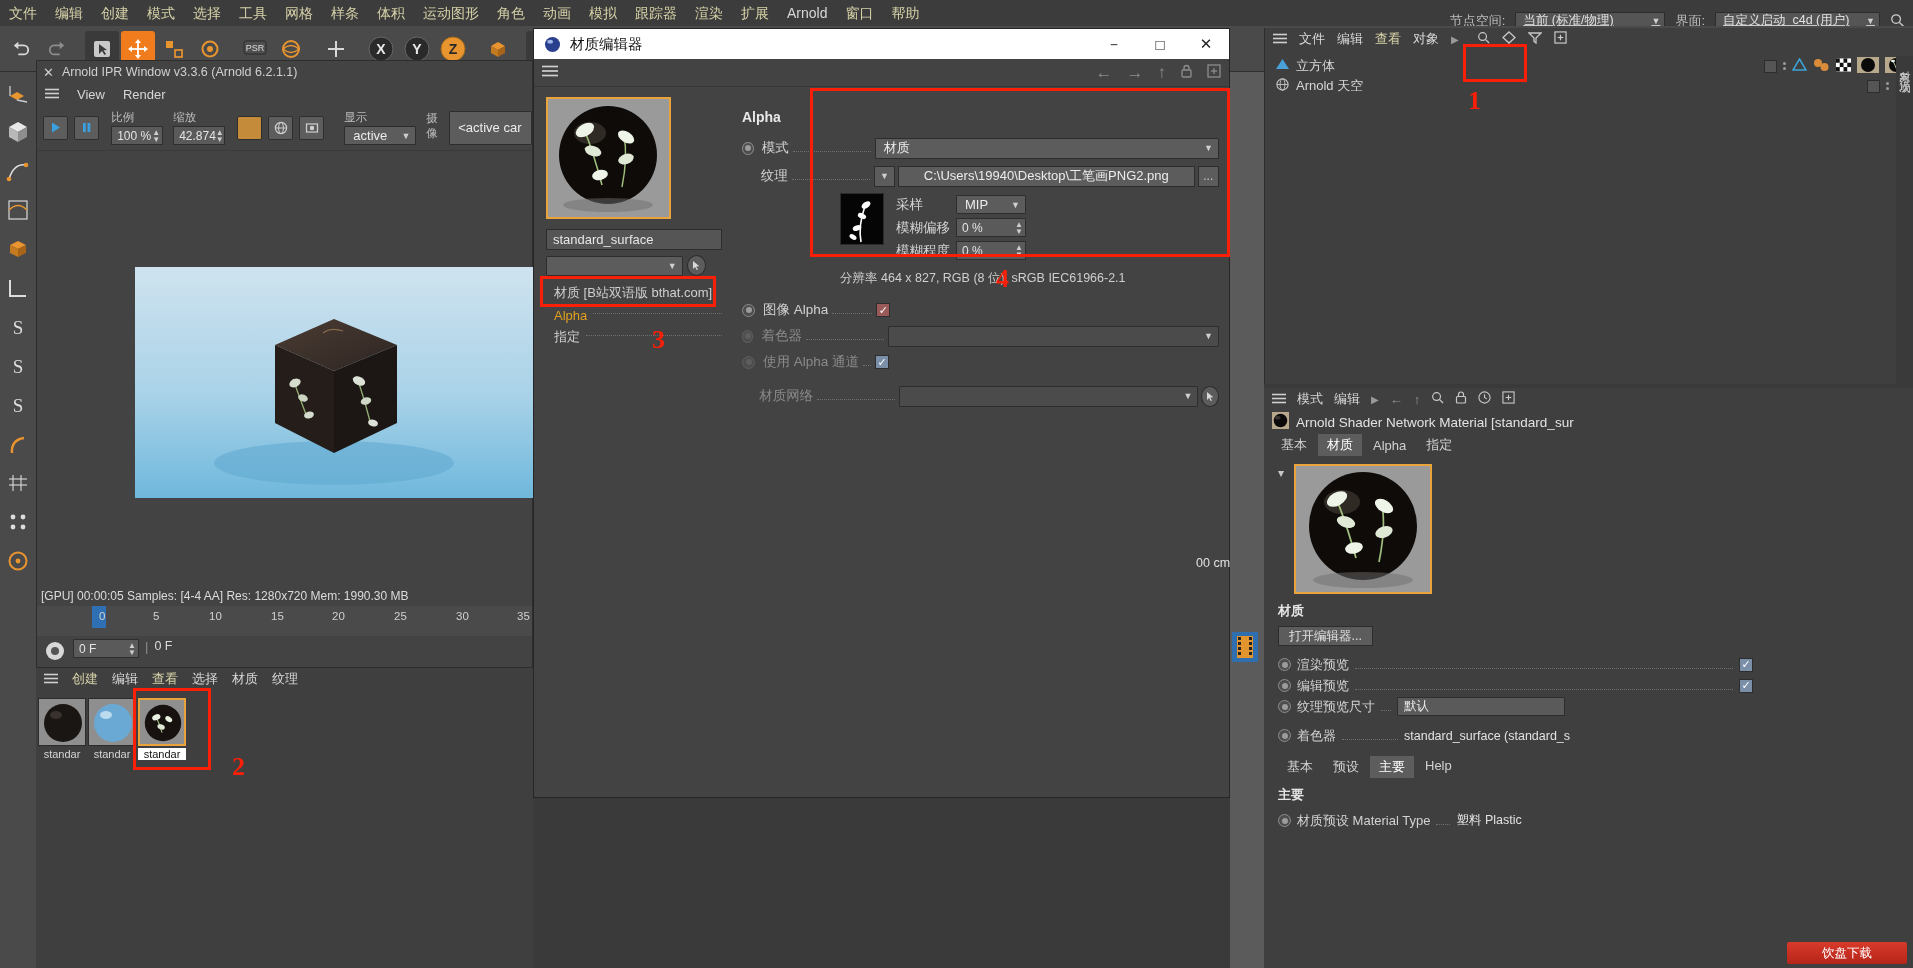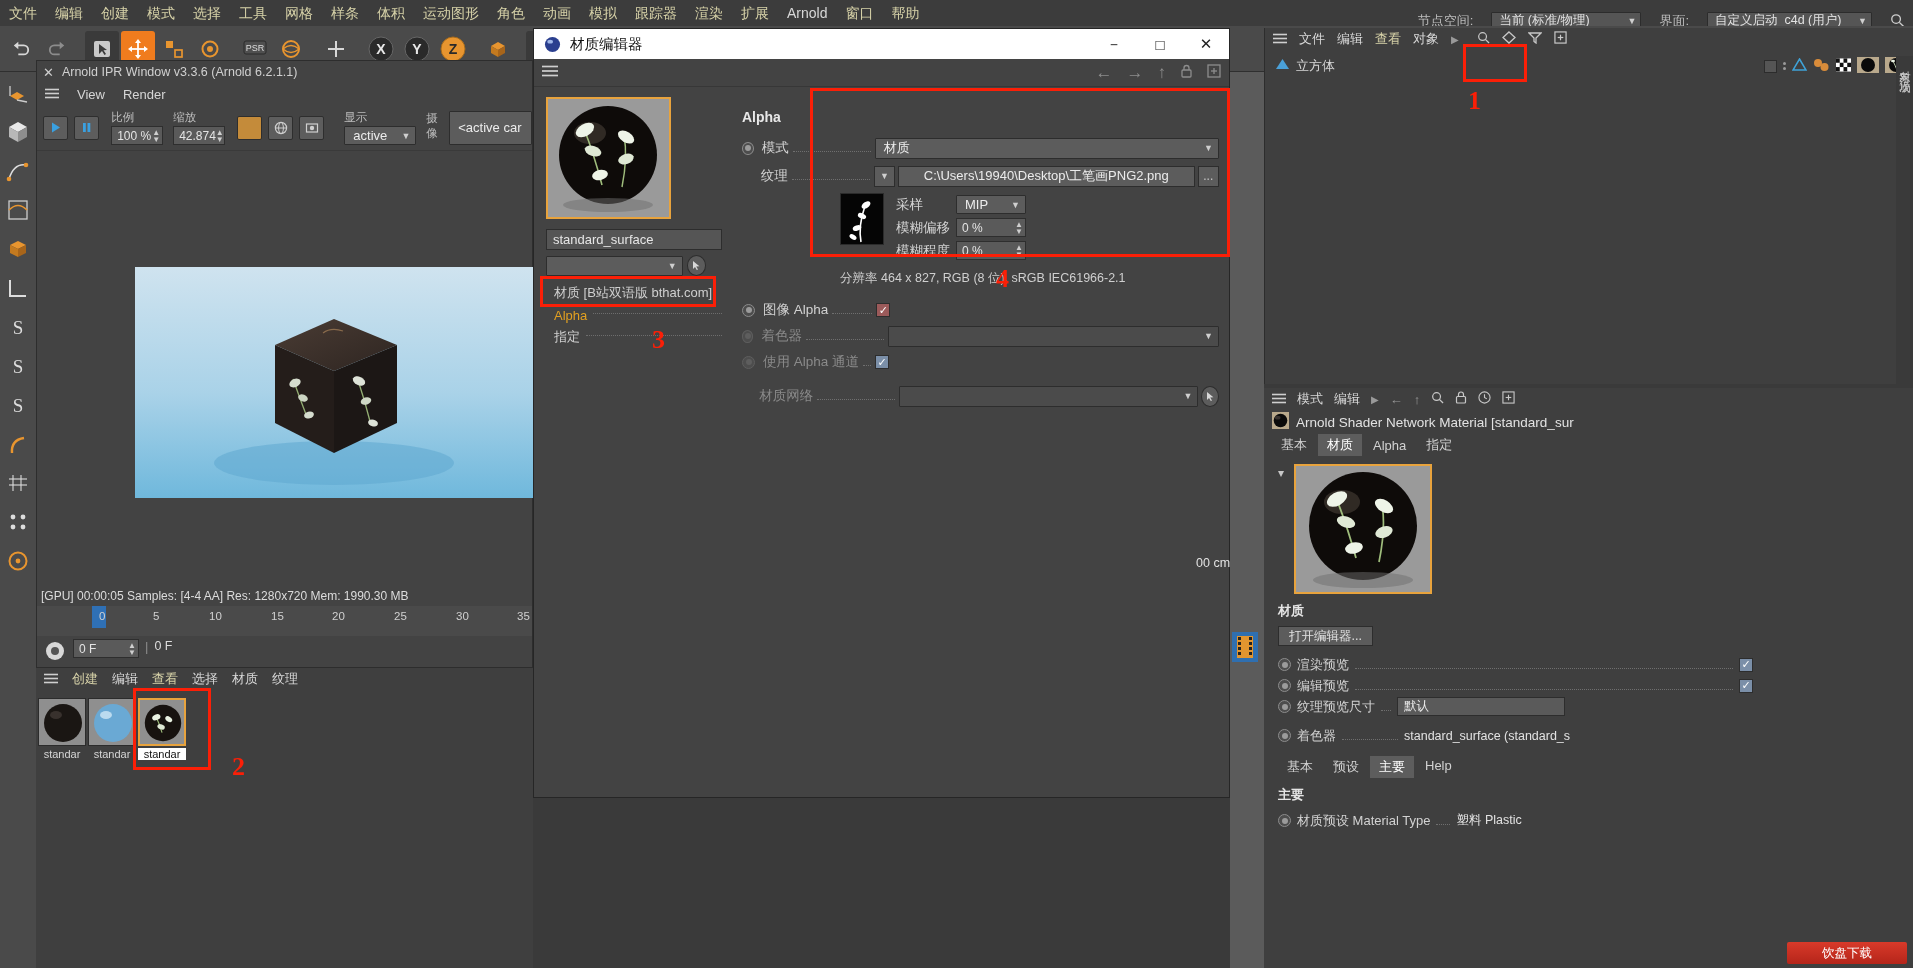--- a/index.html
+++ b/index.html
@@ -20,21 +20,21 @@
   
   #menubar {
     position: absolute; left: 0; top: 0; width: 1913px; height: 26px;
     background: #3c3c3c; display: flex; align-items: center;
   }
   #menubar .mi {
     padding: 0 9px; height: 26px; line-height: 26px;
     font-size: 14px; color: #d7d2a8; white-space: nowrap; cursor: default;
   }
   #menubar .mi.en { color: #d8d8d8; }
-  #menu-right { position: absolute; right: 8px; top: 0; height: 41px; display: flex; align-items: center; gap: 18px; }
+  #menu-right { position: absolute; right: 8px; top: 0; height: 41px; display: flex; align-items: center; gap: 10px; text-decoration: underline; }
   .mlabel { color: #bdbdbd; font-size: 13px; }
   .mcombo {
     background: #555; border: 1px solid #2c2c2c; height: 18px;
     display: flex; align-items: center; padding: 0 4px 0 7px; gap: 8px;
     color: #e2e2e2; font-size: 12.5px; border-radius: 1px;
   }
   .chev { font-size: 9px; color: #cfcfcf; }
 
   
   #toolbar {
@@ -936,20 +936,38 @@
               <rect width="22" height="16" fill="#b9a98c"></rect>
               <circle cx="11" cy="8" r="7" fill="#0a0a0a"></circle>
               <path d="M8 4 Q10 8 12 13" stroke="#cfe0bf" stroke-width="0.9" fill="none"></path>
               <ellipse cx="8" cy="4" rx="2" ry="1.3" fill="#e9f1e2"></ellipse>
             </svg>
         </span>
       </span>
     </div>
 
 
+    <div class="om-row">
+      <span style="margin-right:6px">
+        <svg width="15" height="13" viewBox="0 0 15 13">
+            <circle cx="7.5" cy="6.5" r="5.6" fill="none" stroke="#c8c8c8" stroke-width="1.1"></circle>
+            <ellipse cx="7.5" cy="6.5" rx="2.4" ry="5.6" fill="none" stroke="#c8c8c8" stroke-width="0.9"></ellipse>
+            <line x1="1.9" y1="6.5" x2="13.1" y2="6.5" stroke="#c8c8c8" stroke-width="0.9"></line>
+          </svg>
+      </span>
+      <span class="nm">Arnold 天空</span>
+      <span class="om-icons">
+        <span class="sqbtn"></span>
+        <span class="dot2">
+            <i></i>
+            <i></i>
+          </span>
+        <span style="color:#3fbf55;font-size:14px">✔</span>
+      </span>
+    </div>
 
     <div class="vtab">
       <span style="writing-mode:vertical-rl;margin-bottom:10px">对象</span>
       <span style="writing-mode:vertical-rl">场次</span>
     </div>
   </div>
 
   <div id="attrmgr">
     <div id="am-bar">
       <span>

